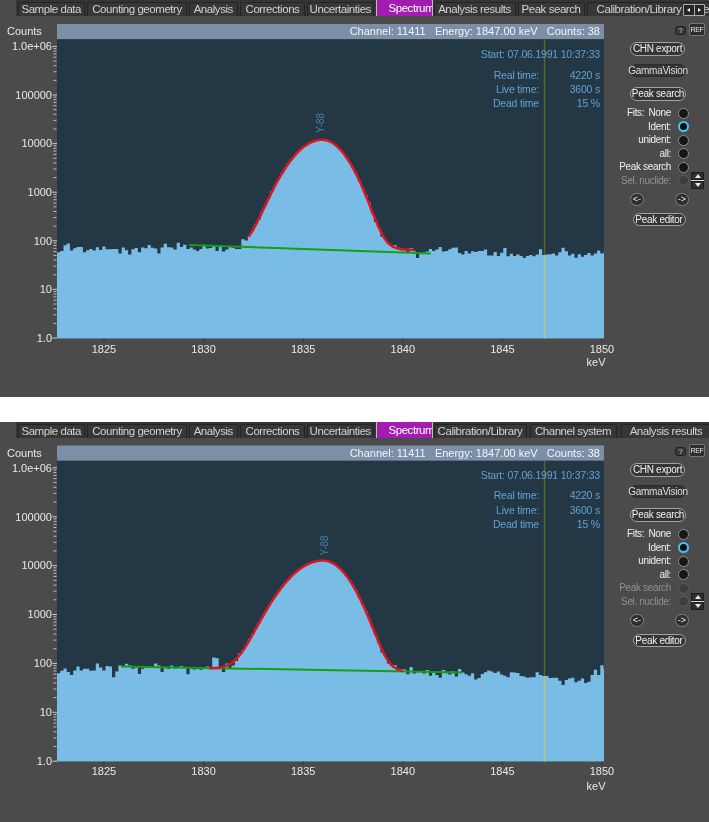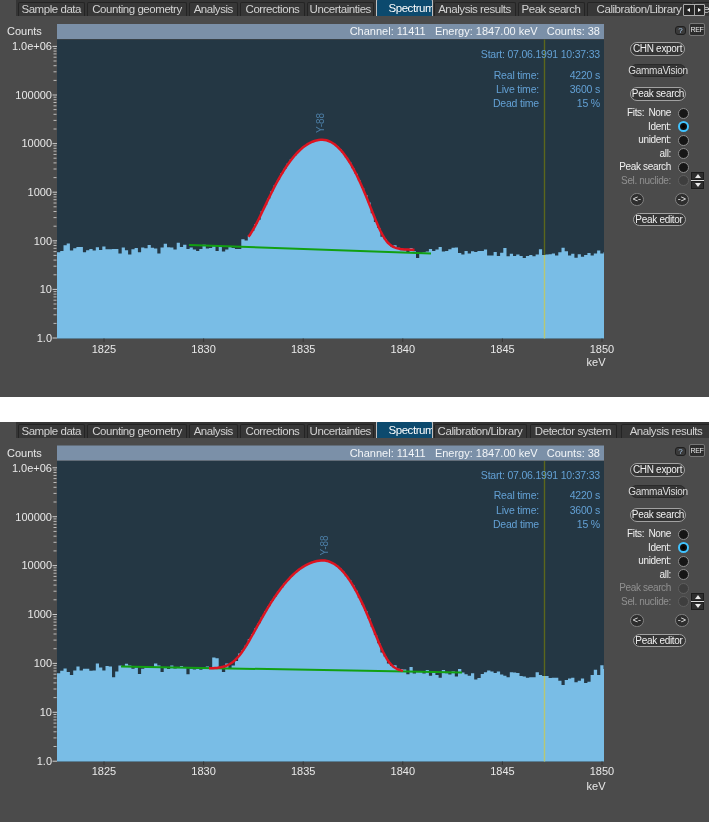--- a/index.html
+++ b/index.html
@@ -1,19 +1,19 @@
 <!DOCTYPE html>
 <html><head><meta charset="utf-8"><style>
 * { margin:0; padding:0; box-sizing:border-box; }
 html,body { width:709px; height:822px; background:#ffffff; font-family:"Liberation Sans", sans-serif; overflow:hidden; }
 .tabbar { position:absolute; left:16px; width:709px; height:17px; overflow:hidden; background:#353535; border-bottom:1px solid #4b4b4b; }
 .tab { position:absolute; bottom:0; height:14px; line-height:13px; font-size:11.5px; letter-spacing:-0.45px; color:#d2d2d2;
   background:#373737; border:1px solid #242424; border-bottom:none; border-radius:2px 2px 0 0;
   text-align:center; white-space:nowrap; overflow:hidden; }
-.tab.active { height:17px; line-height:16px; background:#0c4a6e; border:1px solid #bfbfbf; border-bottom:none;
+.tab.active { height:17px; line-height:16px; background:#a21caf; border:1px solid #bfbfbf; border-bottom:none;
   color:#ffffff; z-index:2;padding-left:12px; }
 .arrows { position:absolute; left:683px; width:22px; height:12px; display:flex; border:1px solid #ababab; background:#ababab; border-radius:1px; z-index:5; }
 .arrbtn { width:9.5px; height:10px; background:#252525; display:flex; align-items:center; justify-content:center; }
 .arrsep { width:1px; background:#ababab; }
 .tri-l { width:0;height:0;border-top:2.5px solid transparent;border-bottom:2.5px solid transparent;border-right:3.5px solid #f2f2f2; }
 .tri-r { width:0;height:0;border-top:2.5px solid transparent;border-bottom:2.5px solid transparent;border-left:3.5px solid #f2f2f2; }
 .qbtn { position:absolute; left:675px; width:11px; height:9.5px; background:#3a3a3a; border:1px solid #1f1f1f; border-radius:3px;
   color:#a8c8e8; font-size:8px; line-height:8px; text-align:center; }
 .refbtn { position:absolute; left:689px; width:16px; height:13px; background:#2d2d2d; border:1px solid #777777; border-radius:2px;
   color:#e8e8e8; font-size:7px; line-height:11px; text-align:center; letter-spacing:-0.4px; overflow:hidden; }
@@ -277,21 +277,21 @@
 <text x="600" y="106.3" text-anchor="end" font-size="10.5" letter-spacing="-0.2" fill="#63a0d4" font-family="Liberation Sans, sans-serif">15 %</text>
 </svg>
 <div class="tabbar" style="top:422px">
 <div class="tab" style="left:2px;width:66.5px;">Sample data</div>
 <div class="tab" style="left:71px;width:100px;">Counting geometry</div>
 <div class="tab" style="left:173px;width:48.5px;">Analysis</div>
 <div class="tab" style="left:224px;width:65px;">Corrections</div>
 <div class="tab" style="left:291px;width:66.5px;">Uncertainties</div>
 <div class="tab active" style="left:359.5px;width:57px;">Spectrum</div>
 <div class="tab" style="left:417.5px;width:93px;">Calibration/Library</div>
-<div class="tab" style="left:513.5px;width:87px;">Detector system</div>
+<div class="tab" style="left:513.5px;width:87px;">Channel system</div>
 <div class="tab" style="left:604.5px;width:91px;">Analysis results</div>
 </div>
 <div class="qbtn" style="top:446.5px">?</div>
 <div class="refbtn" style="top:443.5px">REF</div>
 <div class="btn bord" style="left:630px;top:462.5px;width:55px;height:14px">CHN export</div>
 <div class="btn flat" style="left:630px;top:484.5px;width:56px;height:13px">GammaVision</div>
 <div class="btn bord" style="left:630px;top:507.5px;width:56px;height:14px">Peak search</div>
 <div class="rlab" style="left:627px;top:528.0px;width:20px;text-align:left">Fits:</div>
 <div class="rlab" style="right:38px;top:528.0px">None</div>
 <div class="radio" style="left:677.5px;top:528.5px"></div>

